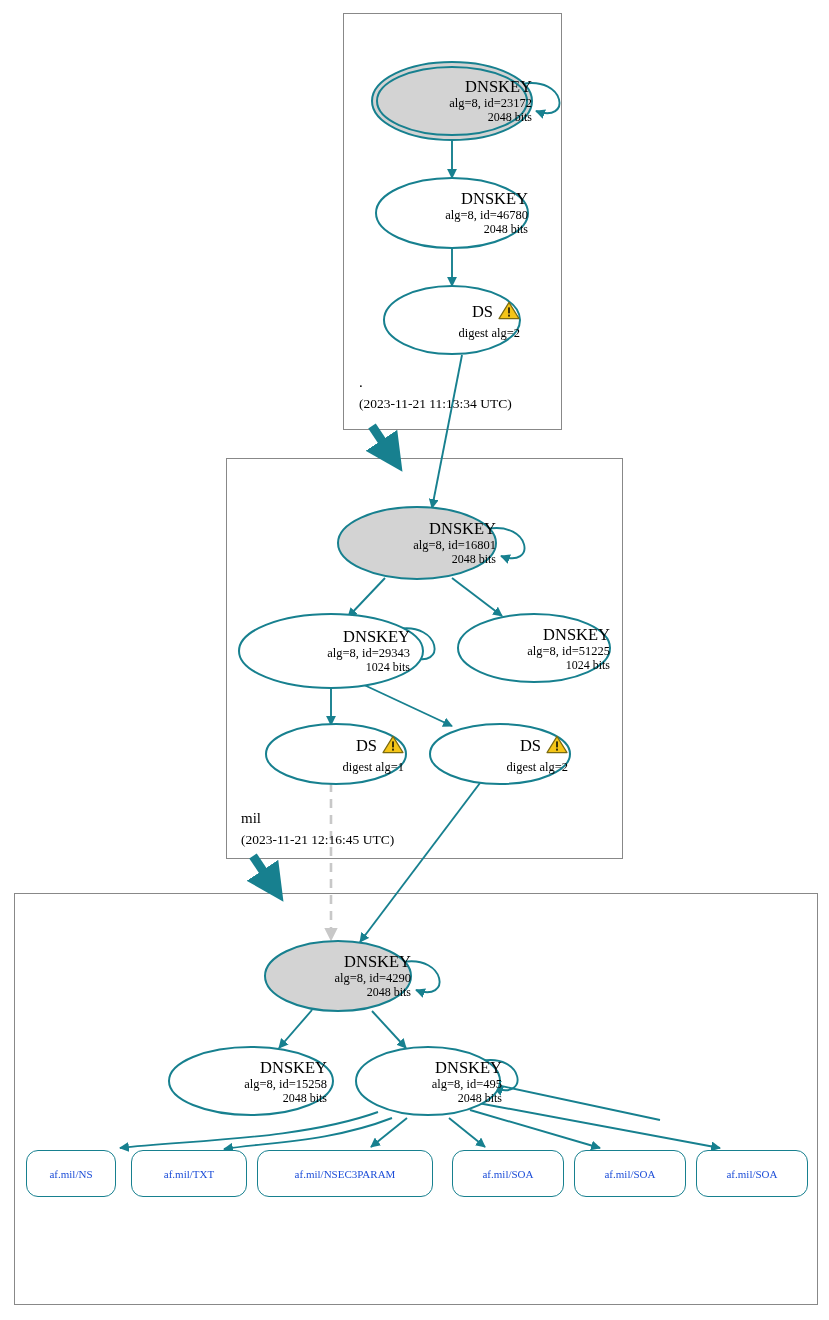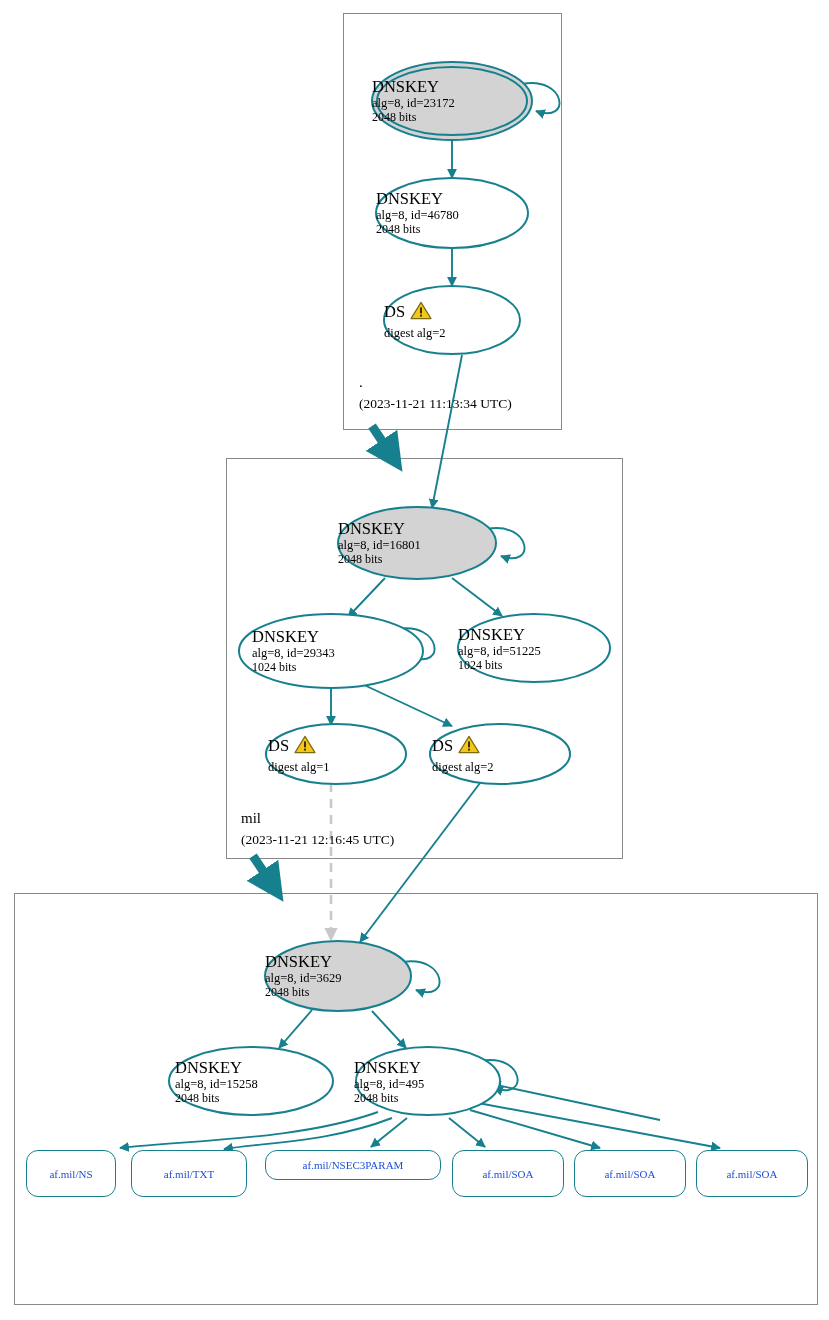--- a/index.html
+++ b/index.html
@@ -6,21 +6,21 @@
   body{width:829px;height:1320px;position:relative;
        font-family:"Liberation Serif","DejaVu Serif",serif;overflow:hidden;}
   #stage{position:absolute;left:0;top:0;width:829px;height:1320px;}
   svg.layer{position:absolute;left:0;top:0;width:829px;height:1320px;overflow:visible;}
   .zonebox{position:absolute;border:1px solid #888888;background:transparent;box-sizing:border-box;}
   .zonelabel{position:absolute;font-family:"Liberation Serif","DejaVu Serif",serif;color:#000;}
   .zonelabel .zname{font-size:15px;line-height:17px;white-space:nowrap;}
   .zonelabel .ztime{font-size:13.5px;line-height:17px;white-space:nowrap;margin-top:4px;}
   .node{position:absolute;}
   .node .txt{position:absolute;left:0;top:0;width:100%;height:100%;
-     display:flex;flex-direction:column;align-items:flex-start;justify-content:center;
+     display:flex;flex-direction:column;align-items:flex-end;justify-content:center;
      pointer-events:none;}
   .t1{font-size:16.5px;line-height:18px;color:#000;white-space:nowrap;}
   .t2{font-size:12.5px;line-height:14px;color:#000;white-space:nowrap;}
   .t3{font-size:12px;line-height:14px;color:#000;white-space:nowrap;}
   .dsrow{display:flex;align-items:center;justify-content:center;gap:5px;}
   .rrbox{position:absolute;box-sizing:border-box;border:1.6px solid #17808f;
      border-radius:12px;background:#fff;display:flex;align-items:center;justify-content:center;}
   .rrbox span{font-family:Liberation Serif, serif;font-size:11px;color:#1d4ed8;white-space:nowrap;}
   .warn{display:inline-block;vertical-align:middle;}
 </style>
@@ -206,21 +206,21 @@
           </svg>
         </span>
       </div>
       <div class="t2" style="margin-top:2px;">digest alg=2</div>
     </div>
   </div>
 
   <div class="node" style="left:265px;top:940px;width:146px;height:72px;">
     <div class="txt">
       <div class="t1">DNSKEY</div>
-      <div class="t2">alg=8, id=3629</div>
+      <div class="t2">alg=8, id=4290</div>
       <div class="t3">2048 bits</div>
     </div>
   </div>
 
   <div class="node" style="left:175px;top:1047px;width:152px;height:70px;">
     <div class="txt">
       <div class="t1">DNSKEY</div>
       <div class="t2">alg=8, id=15258</div>
       <div class="t3">2048 bits</div>
     </div>
@@ -233,21 +233,21 @@
       <div class="t3">2048 bits</div>
     </div>
   </div>
 
   <div class="rrbox" style="left:26px;top:1150px;width:90px;height:47px;">
     <span>af.mil/NS</span>
   </div>
   <div class="rrbox" style="left:131px;top:1150px;width:116px;height:47px;">
     <span>af.mil/TXT</span>
   </div>
-  <div class="rrbox" style="left:257px;top:1150px;width:176px;height:30px;margin-left:8px;">
+  <div class="rrbox" style="left:257px;top:1150px;width:176px;height:47px;">
     <span>af.mil/NSEC3PARAM</span>
   </div>
   <div class="rrbox" style="left:452px;top:1150px;width:112px;height:47px;">
     <span>af.mil/SOA</span>
   </div>
   <div class="rrbox" style="left:574px;top:1150px;width:112px;height:47px;">
     <span>af.mil/SOA</span>
   </div>
   <div class="rrbox" style="left:696px;top:1150px;width:112px;height:47px;">
     <span>af.mil/SOA</span>

